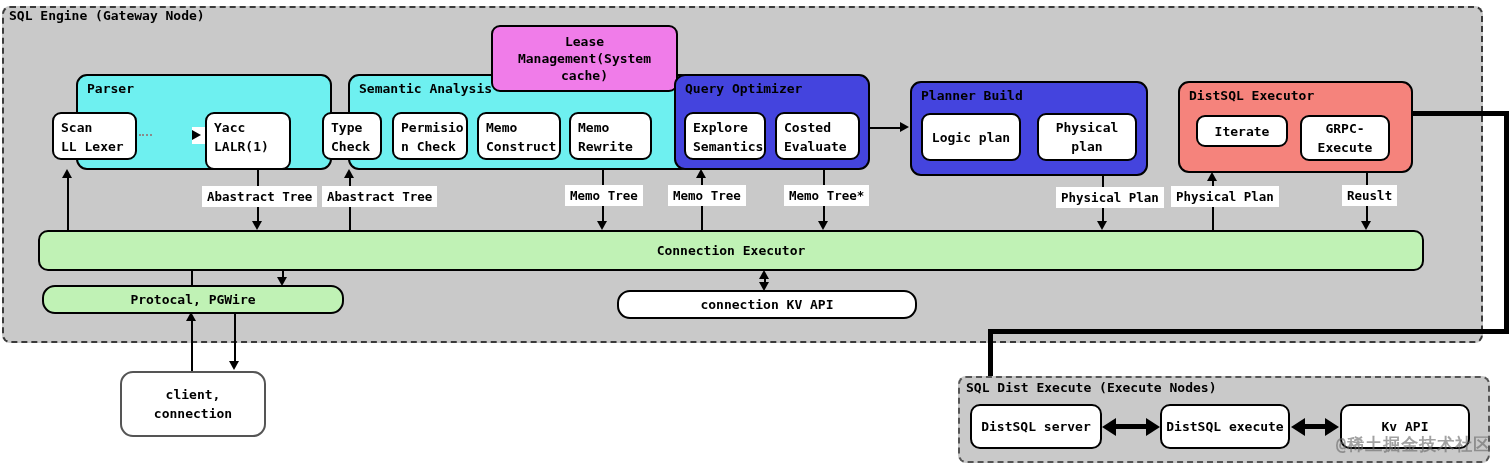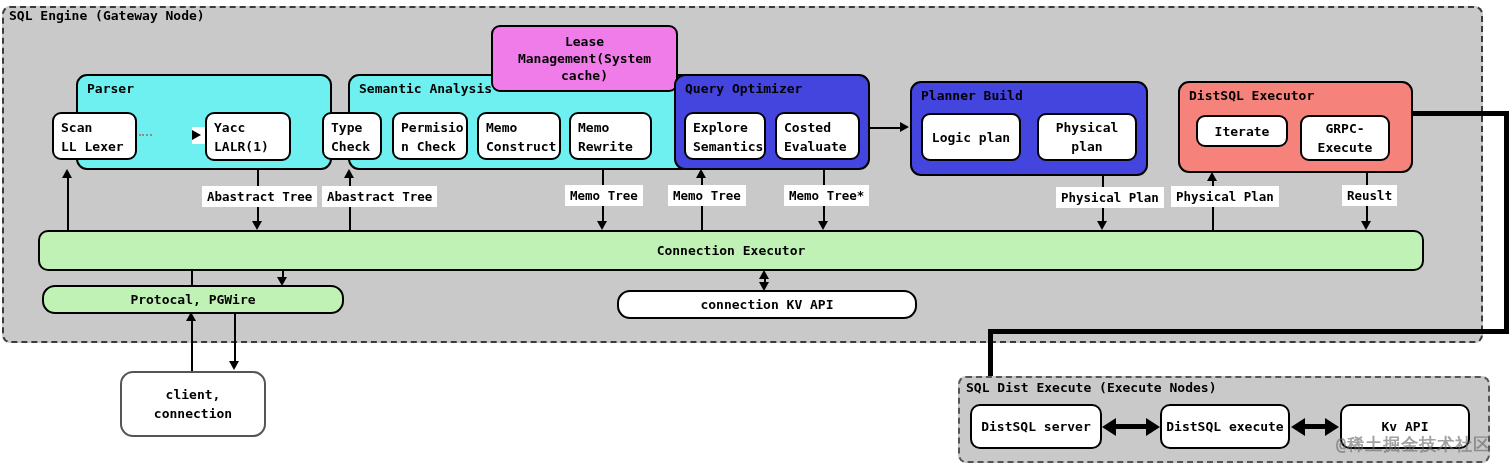--- a/index.html
+++ b/index.html
@@ -94,21 +94,21 @@
   <div class="abs group cyan" style="left:42px;top:74px;width:256px;height:96px;">
     <div class="group-title">Parser</div>
   </div>
   <div class="abs node pad" style="left:52px;top:112px;width:85px;height:48px;">
     <span>Scan</span>
     <span>LL Lexer</span>
   </div>
   <div class="abs dotline" style="left:139px;top:134px;width:13px;"></div>
   <div class="abs tokens" style="left:152px;top:127px;width:37px;height:17px;">Tokens</div>
   <div class="abs arr right" style="left:192px;top:130px;"></div>
-  <div class="abs node pad" style="left:205px;top:112px;width:86px;height:49px;">
+  <div class="abs node pad" style="left:205px;top:112px;width:86px;height:58px;">
     <span>Yacc</span>
     <span>LALR(1)</span>
   </div>
 
   <div class="abs group cyan" style="left:314px;top:74px;width:344px;height:96px;">
     <div class="group-title">Semantic Analysis</div>
   </div>
   <div class="abs node pad" style="left:322px;top:112px;width:60px;height:48px;">
     <span>Type</span>
     <span>Check</span>

